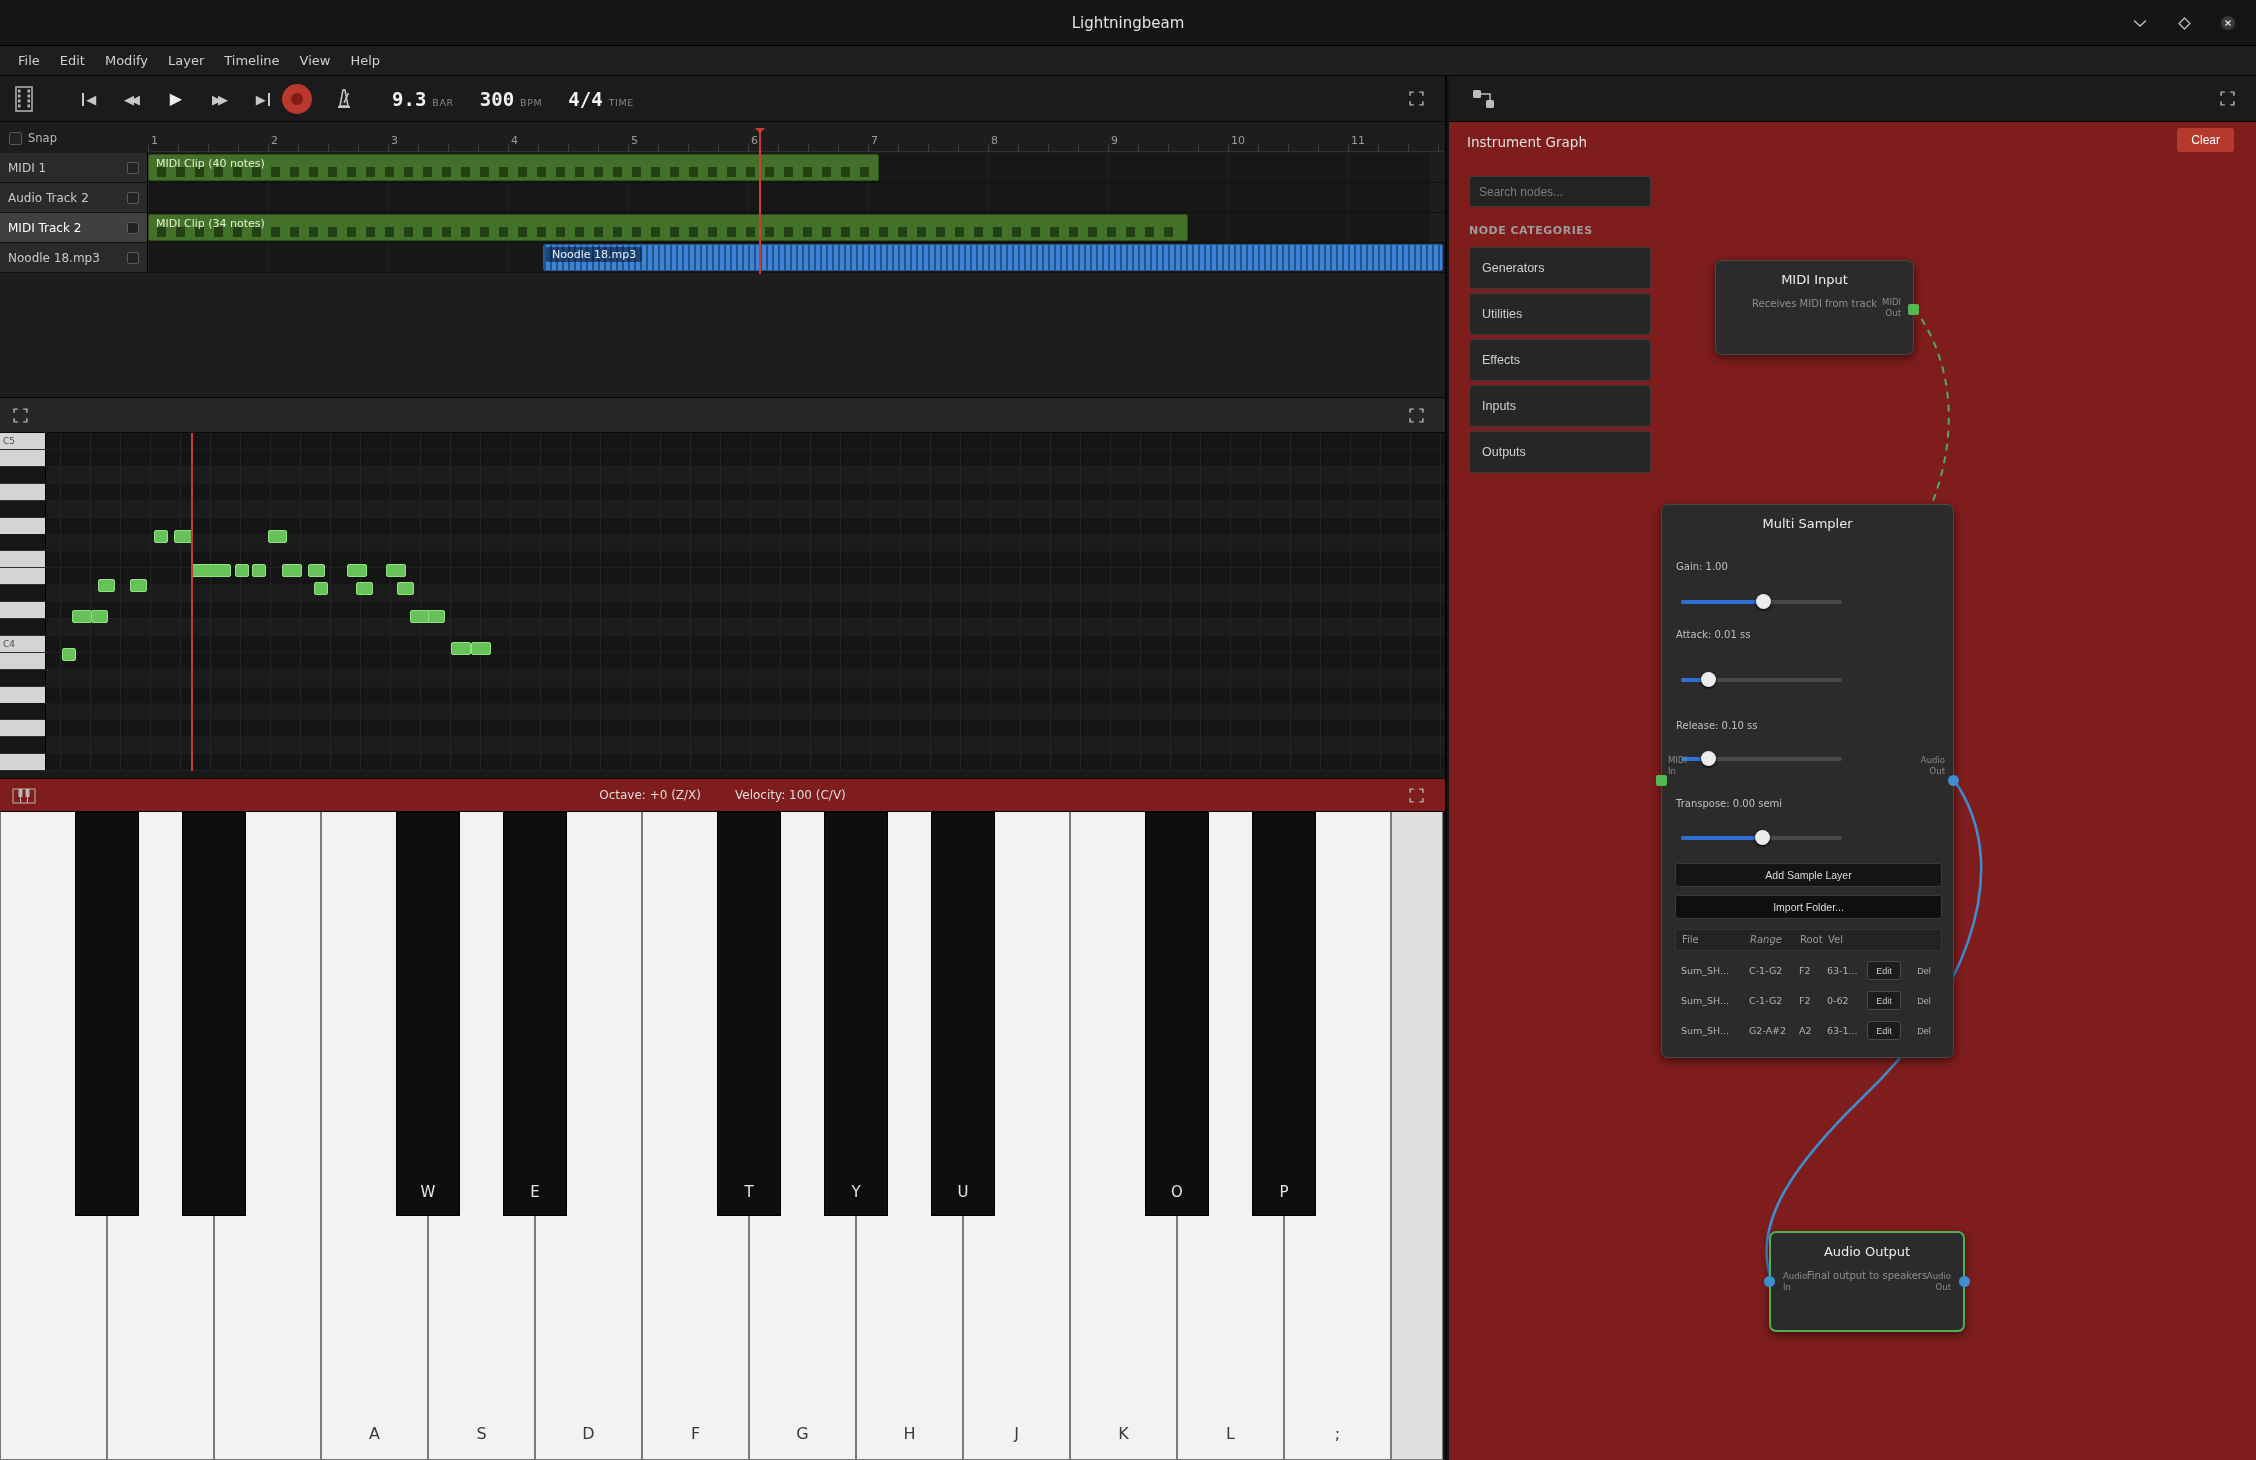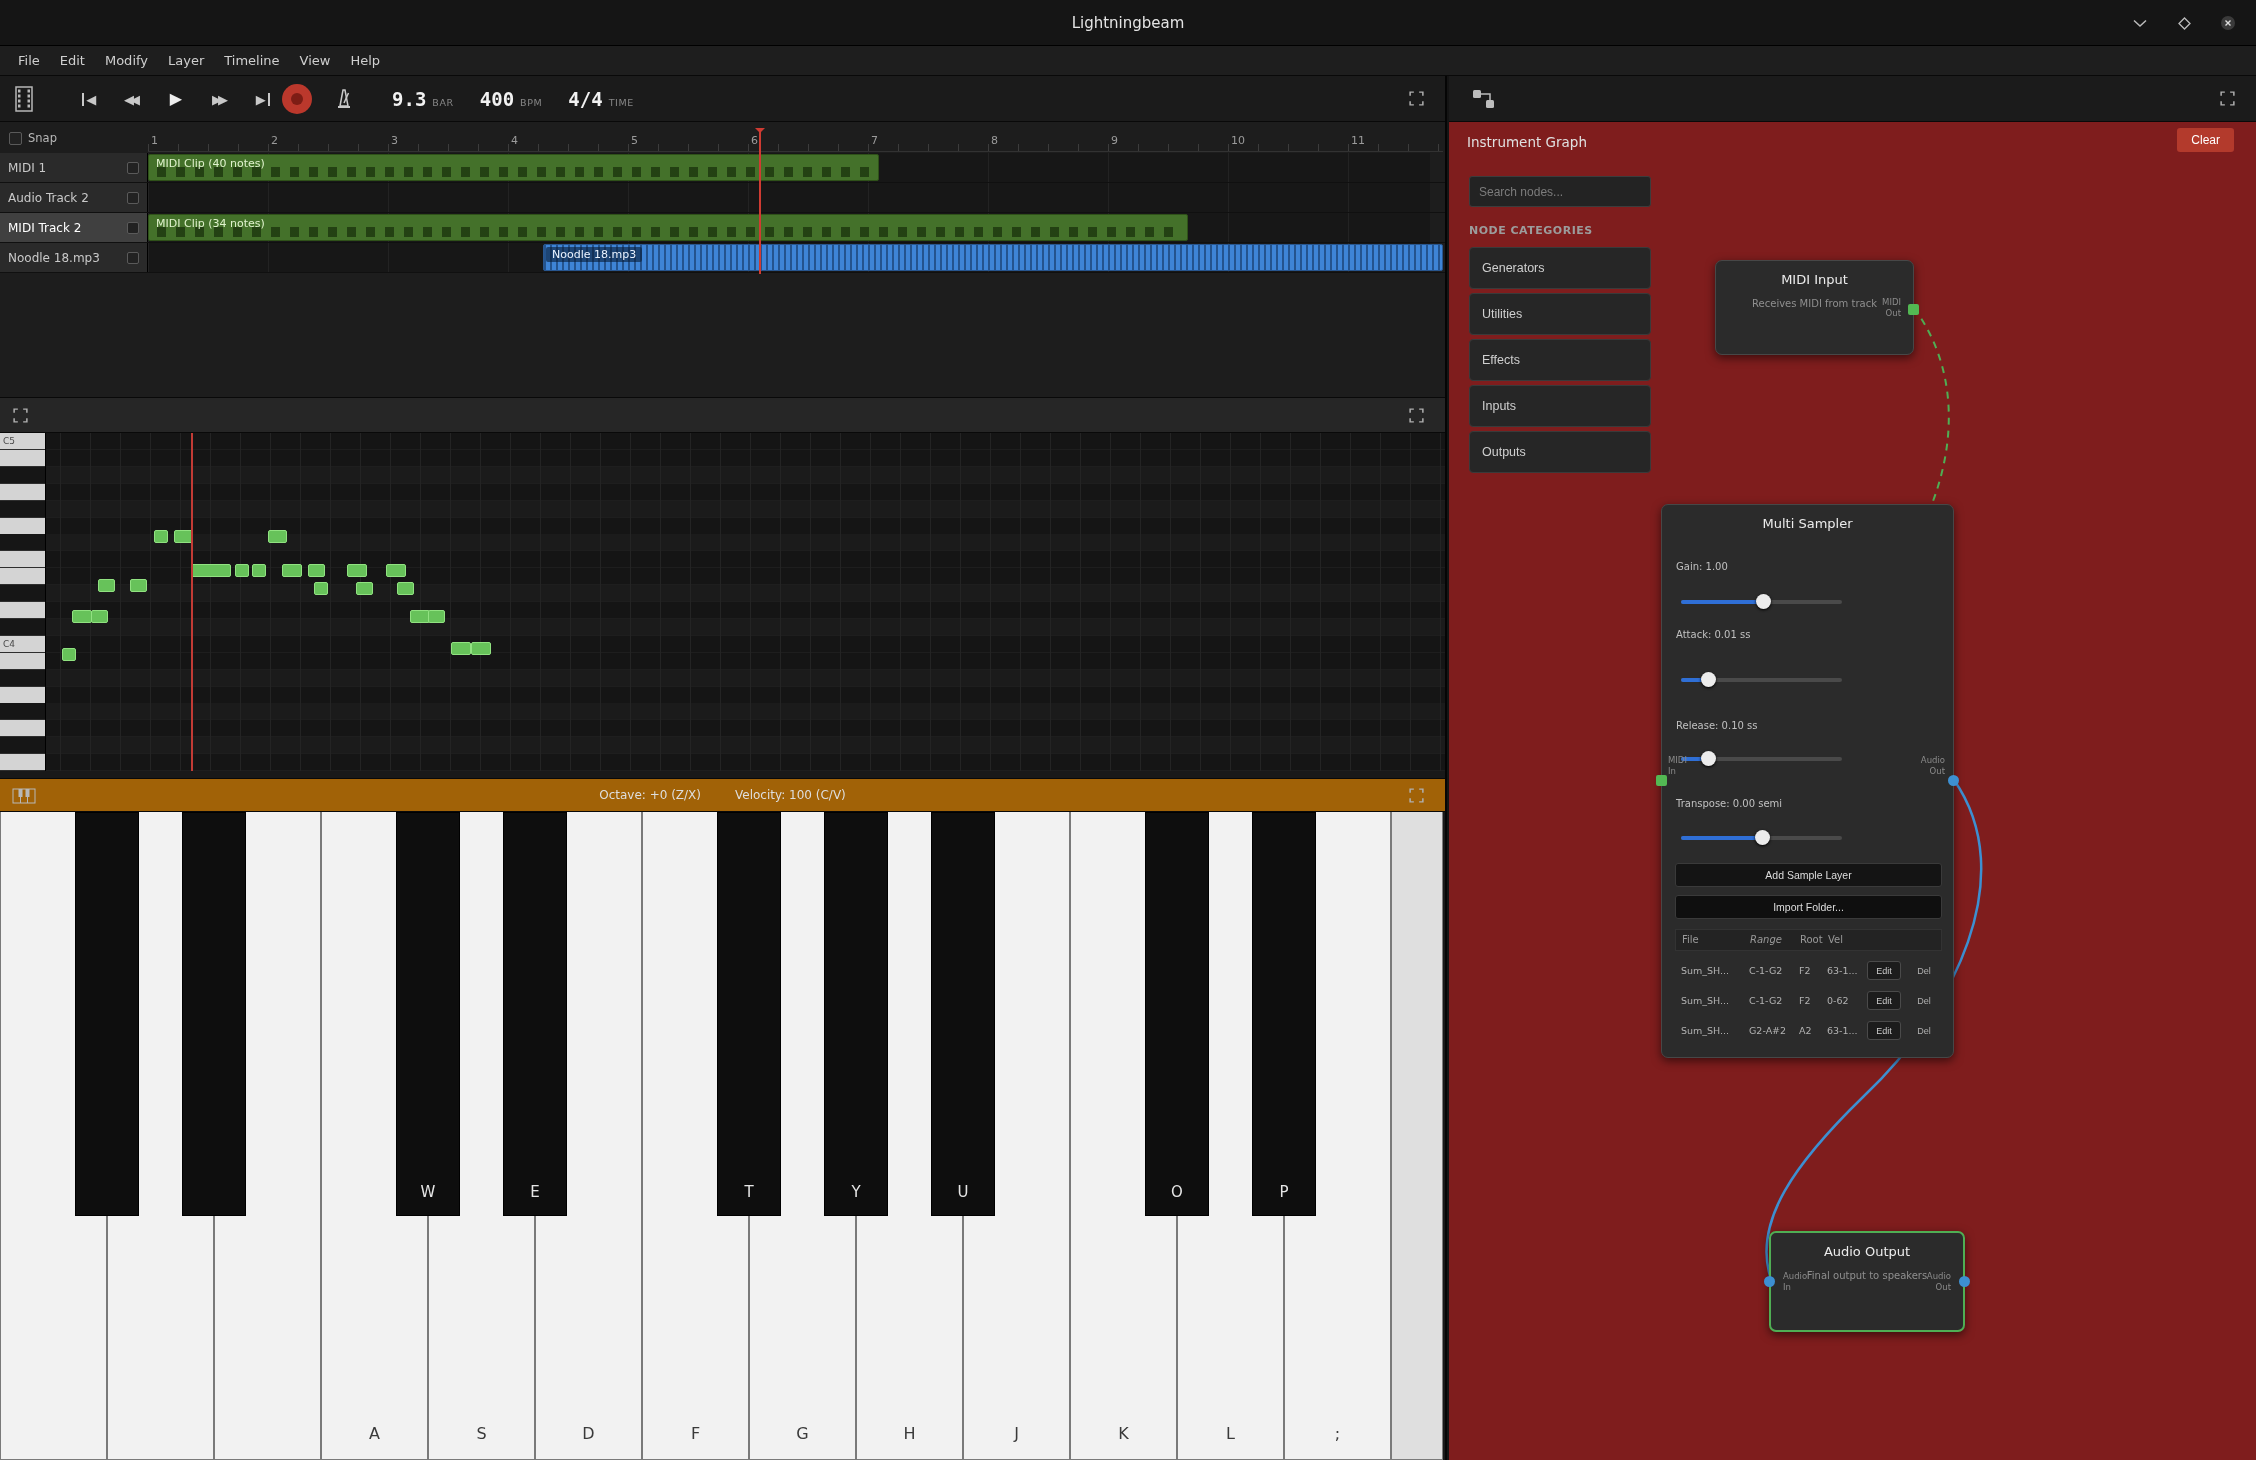--- a/index.html
+++ b/index.html
@@ -81,21 +81,21 @@
                      repeating-linear-gradient(90deg,#2f2f2f 0 1px,transparent 1px 120px)}
   #roll-keys{position:absolute;left:0;top:36px;width:46px;bottom:0;z-index:3;border-right:1px solid #000}
   .rkey{position:absolute;left:0;width:100%;height:17px;font-size:9px;color:#4a4a4a;display:flex;align-items:center;
     padding-left:3px;border-bottom:1px solid #2e2e2e}
   .rkey.white{background:#d4d4d4}
   .rkey.black{background:#161616}
   .note{position:absolute;height:13px;background:#67c25a;border:1px solid #91e281;border-radius:2px;z-index:2}
   #roll-playhead{position:absolute;left:191px;top:0;width:2px;height:100%;background:#c23b35;z-index:4}
 
   
-  #kb-header{position:absolute;left:0;top:702px;width:100%;height:34px;background:#a16207;border-top:1px solid #090909;
+  #kb-header{position:absolute;left:0;top:702px;width:100%;height:34px;background:#7f1d1d;border-top:1px solid #090909;
     border-bottom:1px solid #090909;display:flex;align-items:center;justify-content:center;gap:34px;font-size:12px;color:#dedede}
   #kb-piano-icon{position:absolute;left:12px;top:9px}
   #kb-expand{position:absolute;right:20px;top:8px}
   #keyboard{position:absolute;left:0;top:736px;width:1443px;height:648px;background:#0d0d0d}
   .wkey{position:absolute;top:0;height:648px;background:#f2f2f2;border:1px solid #7a7a7a;border-top:none;
     display:flex;align-items:flex-end;justify-content:center;padding-bottom:16px;font-size:16px;color:#3a3a3a}
   .wkey.dim{background:#dfdfdf}
   .bkey{position:absolute;top:0;height:404px;background:#0e0e0e;border:1px solid #000;z-index:2;
     display:flex;align-items:flex-end;justify-content:center;padding-bottom:14px;font-size:15px;color:#e6e6e6}
 
@@ -224,21 +224,21 @@
       <line x1="10" y1="16" x2="14.5" y2="6" stroke="#c8c8c8" stroke-width="1.5"></line>
       <line x1="4" y1="20" x2="16" y2="20" stroke="#c8c8c8" stroke-width="2"></line>
         </svg>
     </button>
     <div id="displays">
       <div class="disp">
         <span class="val">9.3</span>
         <span class="unit">BAR</span>
       </div>
       <div class="disp">
-        <span class="val">400</span>
+        <span class="val">300</span>
         <span class="unit">BPM</span>
       </div>
       <div class="disp">
         <span class="val">4/4</span>
         <span class="unit">TIME</span>
       </div>
     </div>
     <button id="tb-expand" class="expand">
       <svg width="17" height="17" viewBox="0 0 16 16">
           <path d="M2 5.5V2h3.5M10.5 2H14v3.5M14 10.5V14h-3.5M5.5 14H2v-3.5" fill="none" stroke="#b0b0b0" stroke-width="1.4"></path>

